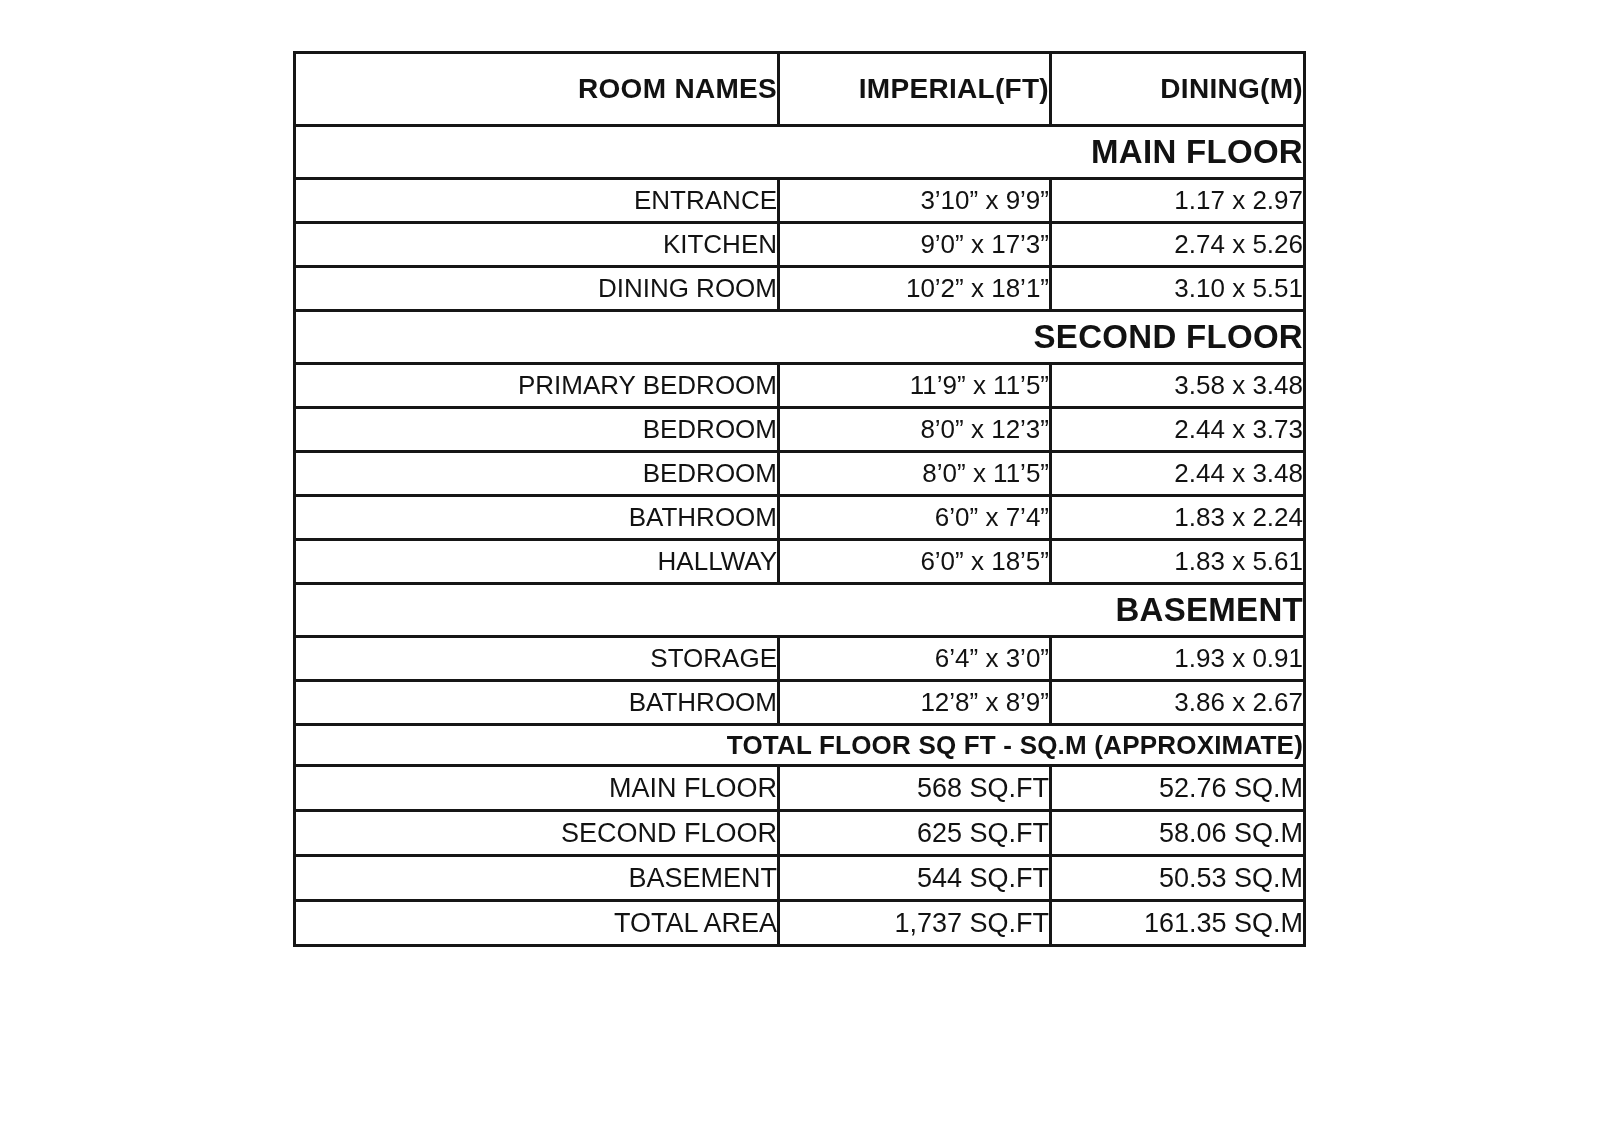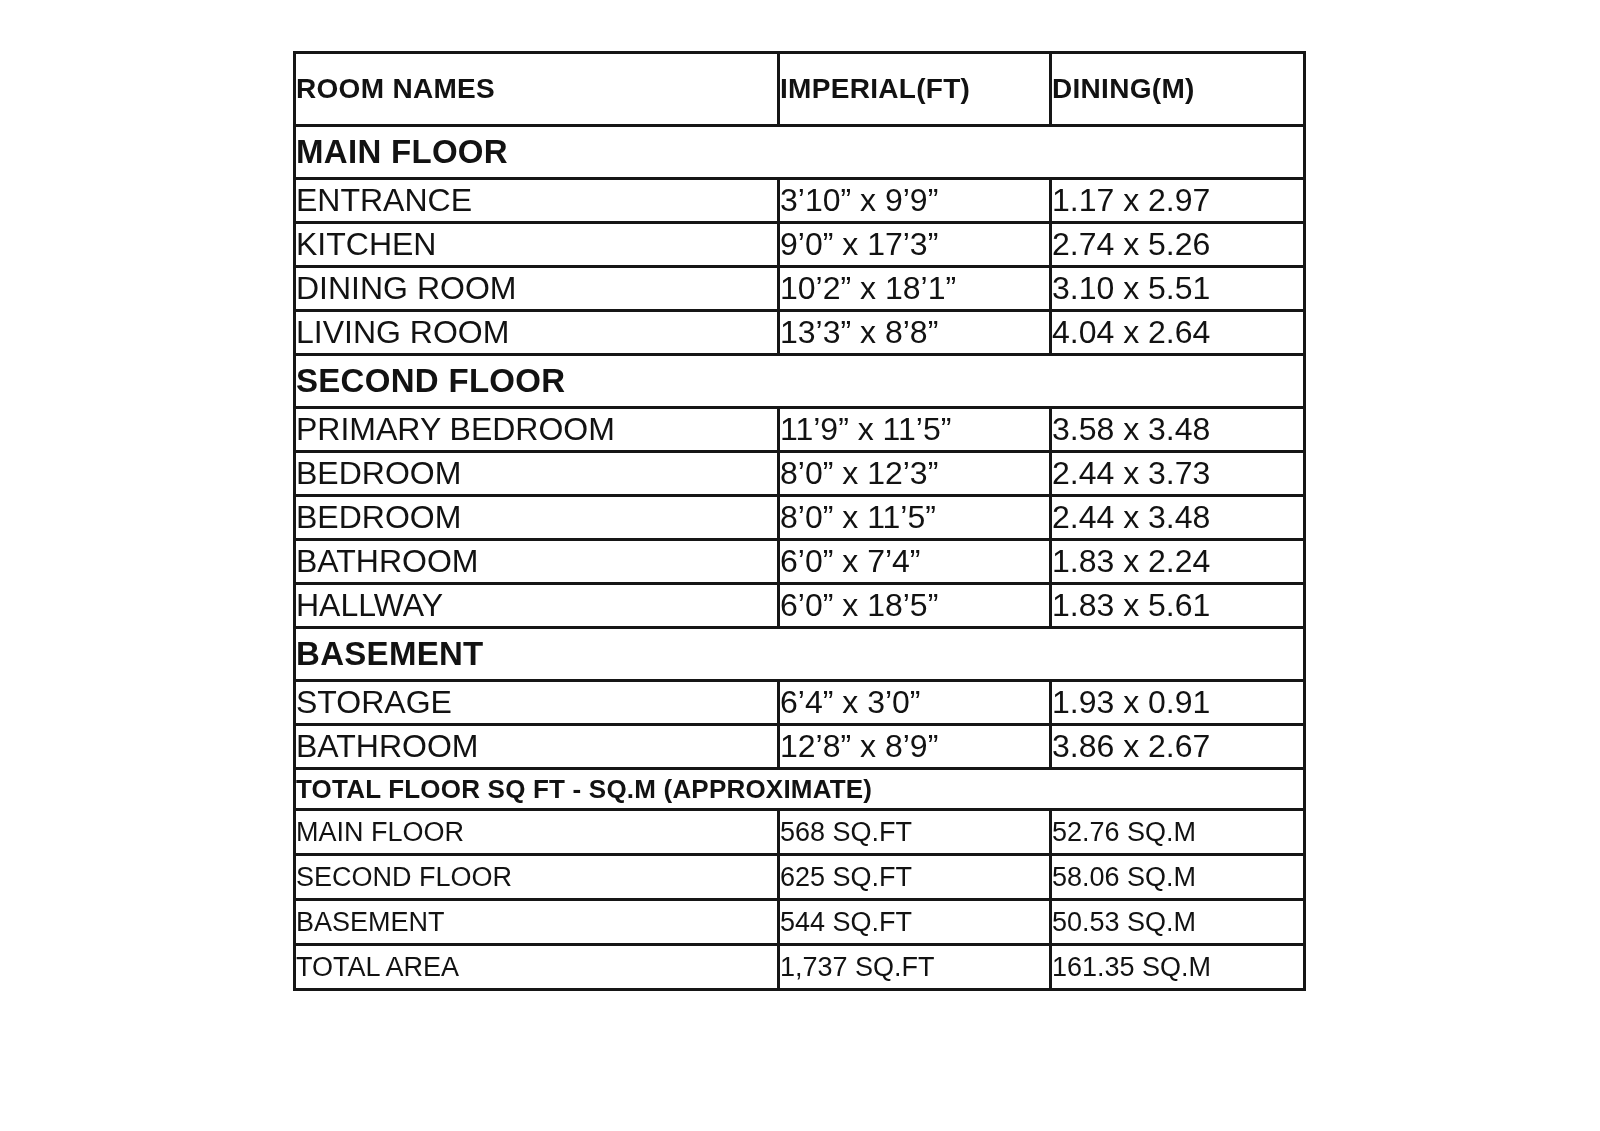--- a/index.html
+++ b/index.html
@@ -22,41 +22,41 @@
     table-layout: fixed;
     width: 1010px;
     background: #ffffff;
   }
   table.rooms col.c-name   { width: 484px; }
   table.rooms col.c-imp    { width: 272px; }
   table.rooms col.c-metric { width: 254px; }
   table.rooms th,
   table.rooms td {
     border: 3px solid #161616;
-    text-align: left;
+    text-align: right;
     vertical-align: middle;
     padding: 0;
     overflow: hidden;
     white-space: nowrap;
   }
   tr.hdr th {
     height: 70px;
     font-size: 28px;
     font-weight: bold;
     letter-spacing: 0.3px;
   }
   tr.section td {
     height: 50px;
     font-size: 33px;
     font-weight: bold;
     letter-spacing: 0.3px;
   }
   tr.data td {
     height: 41px;
-    font-size: 32px;
+    font-size: 26px;
     font-weight: normal;
   }
   tr.totals-hdr td {
     height: 38px;
     font-size: 26px;
     font-weight: bold;
     letter-spacing: 0.2px;
   }
   tr.total-row td {
     height: 42px;
@@ -92,25 +92,20 @@
     </tr>
     <tr class="data">
       <td>KITCHEN</td>
       <td>9’0” x 17’3”</td>
       <td>2.74 x 5.26</td>
     </tr>
     <tr class="data">
       <td>DINING ROOM</td>
       <td>10’2” x 18’1”</td>
       <td>3.10 x 5.51</td>
-    </tr>
-    <tr class="data">
-      <td>LIVING ROOM</td>
-      <td>13’3” x 8’8”</td>
-      <td>4.04 x 2.64</td>
     </tr>
 
     <tr class="section">
       <td colspan="3">SECOND FLOOR</td>
     </tr>
     <tr class="data">
       <td>PRIMARY BEDROOM</td>
       <td>11’9” x 11’5”</td>
       <td>3.58 x 3.48</td>
     </tr>

